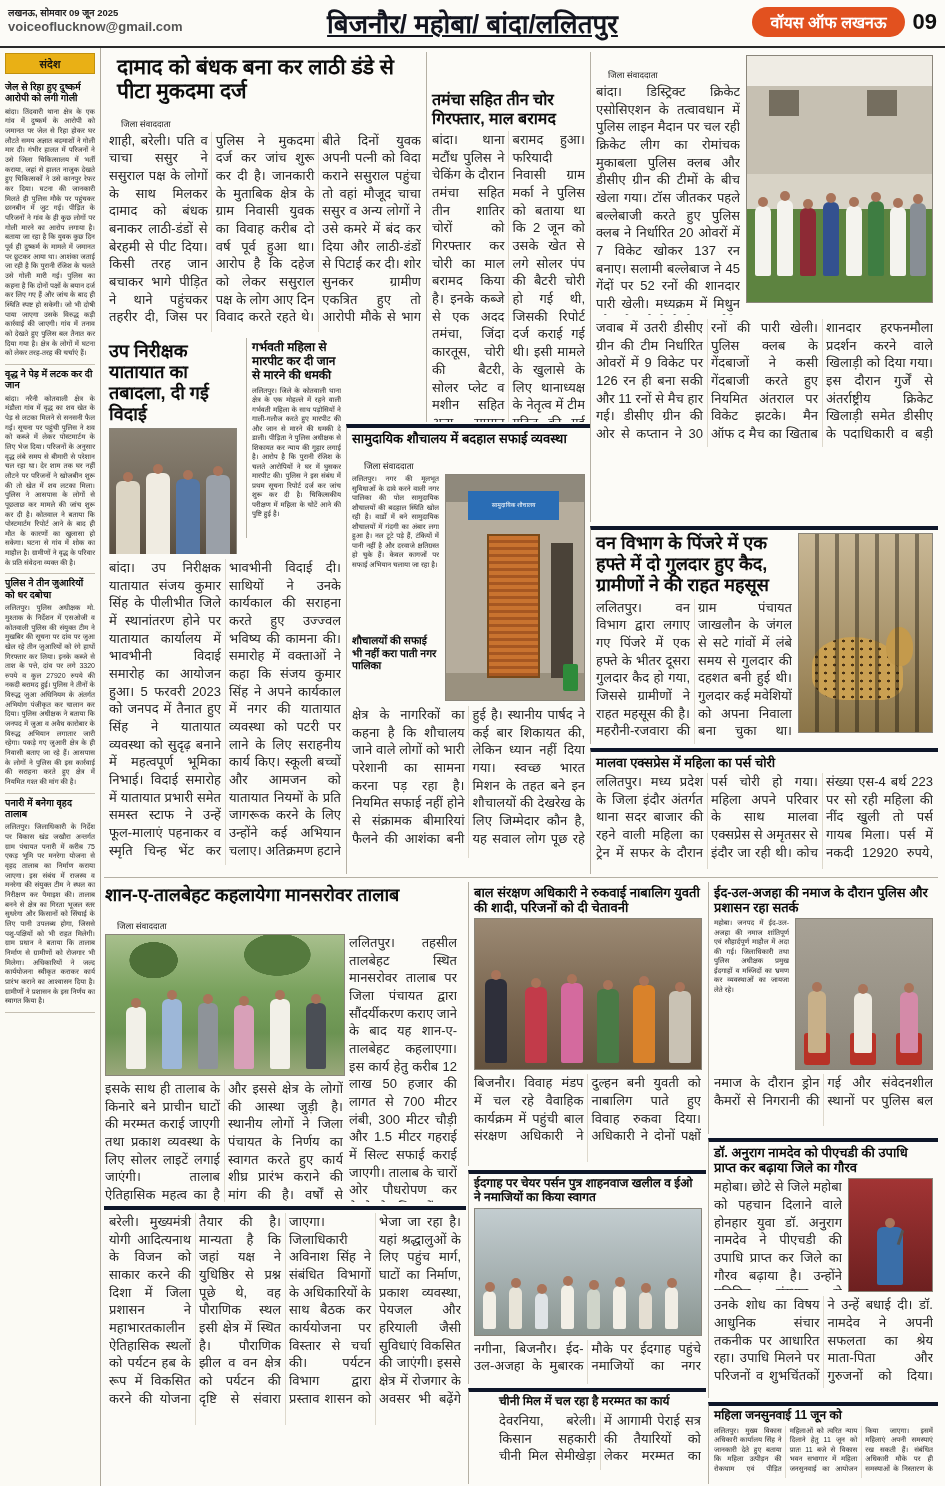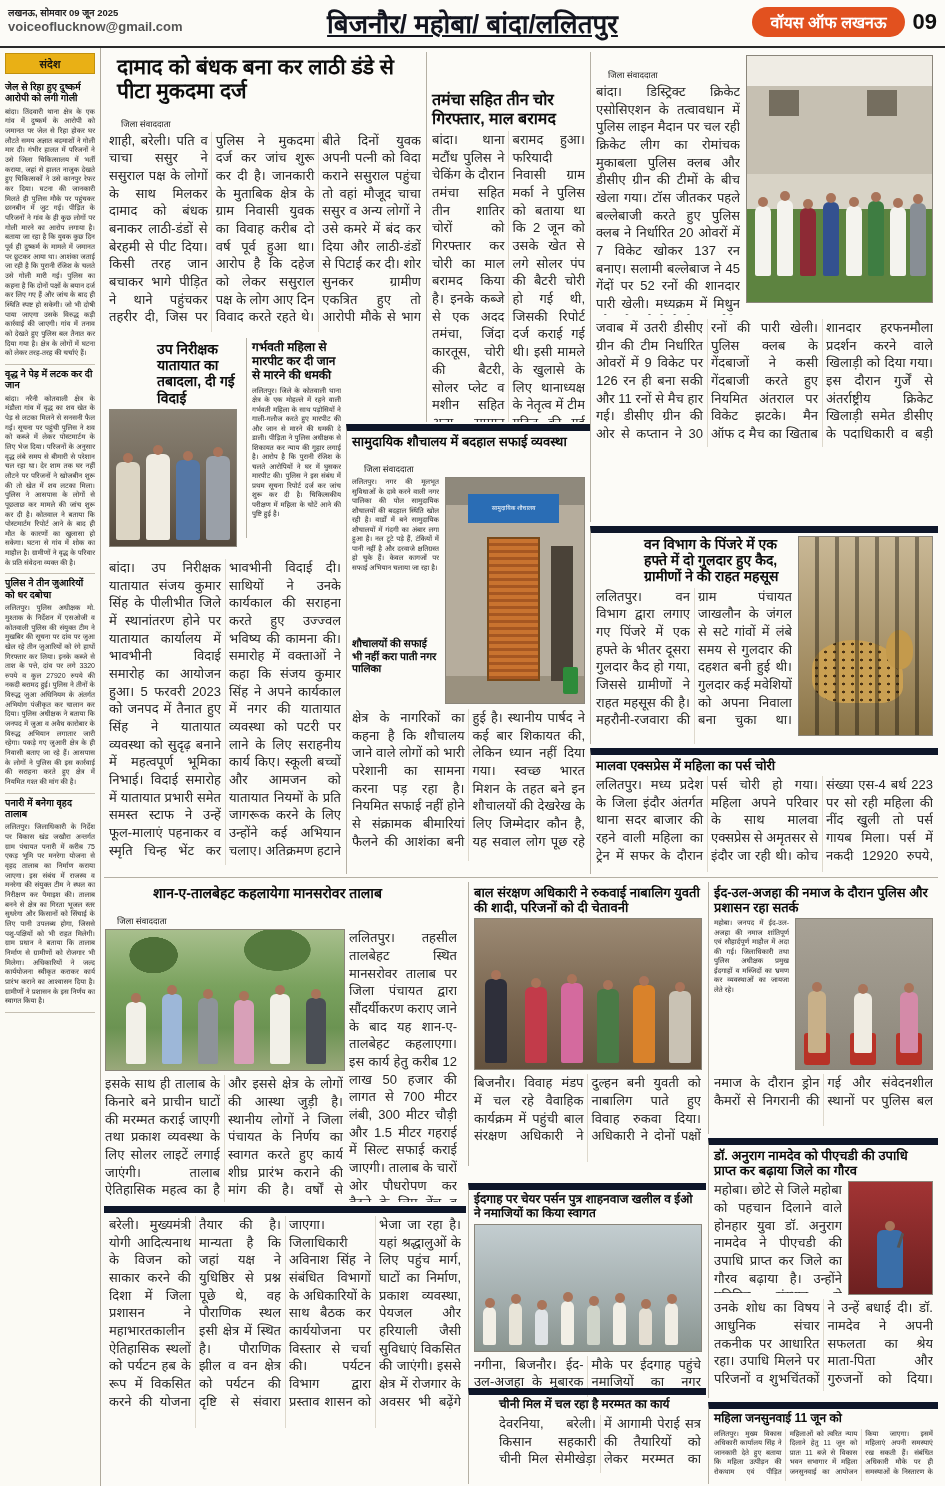--- a/index.html
+++ b/index.html
@@ -16,26 +16,26 @@
   .pageno{font-size:22px;font-weight:bold;color:#101010;}
   
   .sidebar{position:absolute;left:0;top:48px;width:101px;height:1438px;border-right:1px solid #b0aa9d;box-sizing:border-box;padding:5px 5px;background:#fbfaf4;}
   .sb-head{background:#e9b015;border:1px solid #c1900c;color:#1d1a10;font-weight:bold;text-align:center;font-size:11px;padding:2px 0;margin-bottom:4px;}
   .sb-item{border-bottom:1px solid #c5bfb2;padding:3px 0 6px;}
   .sb-item h3{margin:0 0 3px;font-size:9.5px;line-height:1.2;color:#0e0e0e;}
   .sb-item p{margin:0;font-size:7px;line-height:1.38;text-align:justify;color:#2a2a2a;}
   
   .art{position:absolute;box-sizing:border-box;padding:3px 5px;overflow:hidden;}
   .bl{border-left:1px solid #b5b0a4;}
-  .bt{border-top:7px solid #0f172a;}
+  .bt{border-top:4px solid #0f172a;}
   .h{font-weight:bold;color:#0d0d0d;line-height:1.16;margin:0 0 3px;}
   .h21{font-size:21px;margin-left:8px;}
   .h19{font-size:19px;}
   .h16{font-size:16px;margin-top:36px;}
-  .h14{font-size:14px;margin-left:48px;}
+  .h14{font-size:18px;}
   .h13{font-size:13px;}
   .h12{font-size:12px;}
   .byline{font-size:8.5px;font-weight:normal;color:#111;margin:14px 0 3px;padding-left:12px;}
   .body{font-size:13px;line-height:1.36;text-align:justify;color:#262626;overflow:hidden;}
   .cols2{column-count:2;column-gap:8px;column-rule:1px solid #ddd8cc;}
   .cols3{column-count:3;column-gap:8px;column-rule:1px solid #ddd8cc;}
   .cols4{column-count:4;column-gap:8px;column-rule:1px solid #ddd8cc;}
   .row{display:flex;gap:6px;}
   .subhead{font-size:10.5px;font-weight:bold;line-height:1.2;color:#0d0d0d;margin-top:4px;}
   .hline{position:absolute;height:0;border-top:1px solid #b5b0a4;}
@@ -212,21 +212,21 @@
       <div class="person" style="left:10px;height:84px;width:22px;background:#2e2f3a;"></div>
       <div class="person" style="left:50px;height:76px;width:22px;background:#c23b4a;"></div>
       <div class="person" style="left:86px;height:80px;width:22px;background:#d46a9e;"></div>
       <div class="person" style="left:122px;height:74px;width:22px;background:#4a7a46;"></div>
       <div class="person" style="left:158px;height:78px;width:22px;background:#d9822b;"></div>
       <div class="person" style="left:194px;height:72px;width:22px;background:#c9c2b4;"></div>
     </div>
     <div class="body cols2" style="height:88px;margin-top:4px;">बिजनौर। विवाह मंडप में चल रहे वैवाहिक कार्यक्रम में पहुंची बाल संरक्षण अधिकारी ने दुल्हन बनी युवती को नाबालिग पाते हुए विवाह रुकवा दिया। अधिकारी ने दोनों पक्षों के परिजनों को बाल विवाह अधिनियम की जानकारी देते हुए कड़ी चेतावनी दी। जानकारी के अनुसार चाइल्ड हेल्पलाइन को सूचना मिली थी कि क्षेत्र के एक गांव में नाबालिग का विवाह कराया जा रहा है। सूचना पर बाल संरक्षण अधिकारी टीम के साथ मौके पर पहुंचीं और दस्तावेजों की जांच की, जिसमें युवती की उम्र 16 वर्ष पाई गई। अधिकारियों ने परिजनों से शपथ पत्र लिया कि बालिग होने पर ही युवती का विवाह कराया जाएगा। चेतावनी दी गई कि दोबारा ऐसा प्रयास करने पर विधिक कार्रवाई की जाएगी। टीम में बाल कल्याण समिति के सदस्य व पुलिसकर्मी भी मौजूद रहे।</div>
   </article>
 
-  <article class="art bl bt" style="left:468px;top:1170px;width:238px;height:214px;margin-top:13px;">
+  <article class="art bl bt" style="left:468px;top:1170px;width:238px;height:214px;">
     <h2 class="h h12">ईदगाह पर चेयर पर्सन पुत्र शाहनवाज खलील व ईओ ने नमाजियों का किया स्वागत</h2>
     <div class="photo" style="width:226px;height:126px;background:linear-gradient(180deg,#c3cdd0,#a2adad 60%,#8a9590);">
       <div class="person" style="left:8px;height:38px;width:13px;background:#f2efe6;"></div>
       <div class="person" style="left:34px;height:42px;width:13px;background:#e8e4d8;"></div>
       <div class="person" style="left:60px;height:36px;width:13px;background:#dfe3e6;"></div>
       <div class="person" style="left:86px;height:44px;width:13px;background:#f2efe6;"></div>
       <div class="person" style="left:112px;height:40px;width:13px;background:#cfd4c9;"></div>
       <div class="person" style="left:138px;height:43px;width:13px;background:#f2efe6;"></div>
       <div class="person" style="left:164px;height:37px;width:13px;background:#e4ded2;"></div>
       <div class="person" style="left:190px;height:42px;width:13px;background:#f0ede4;"></div>

